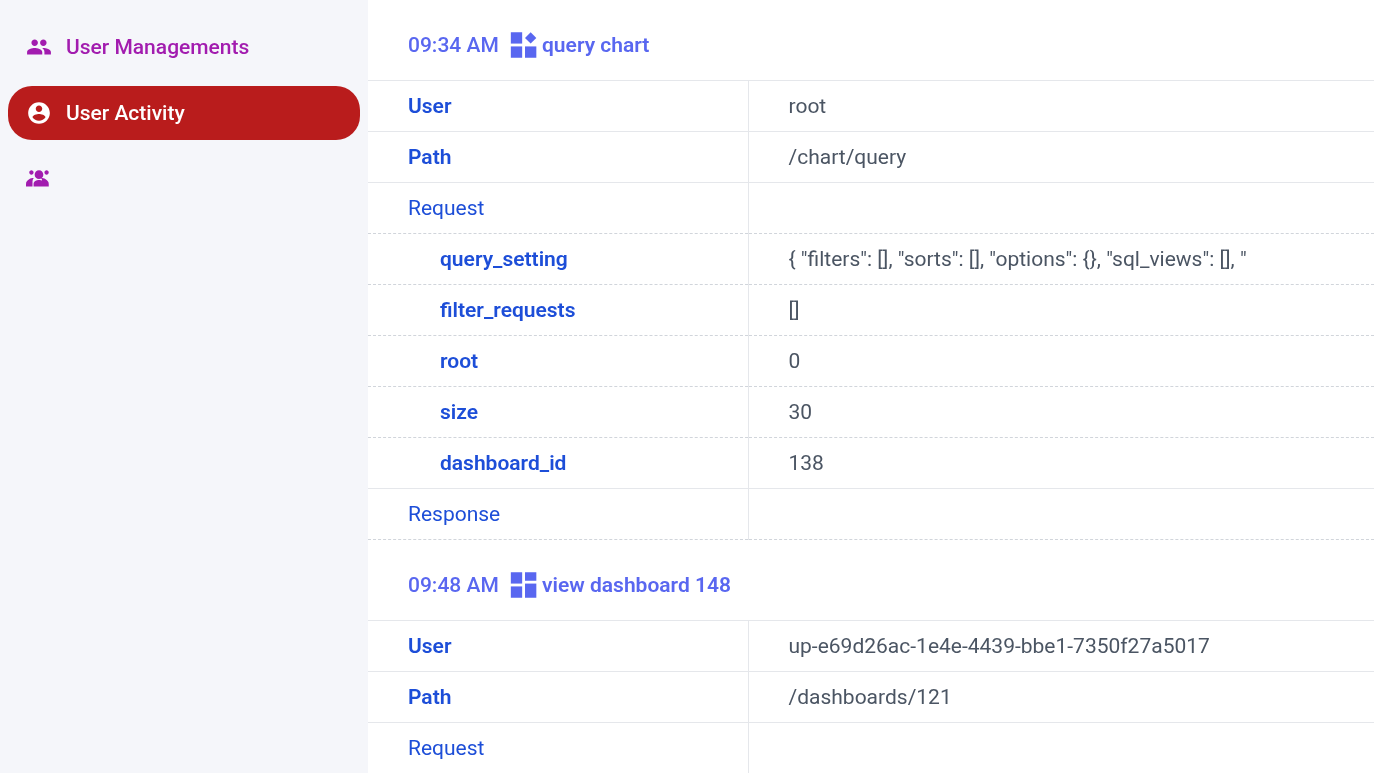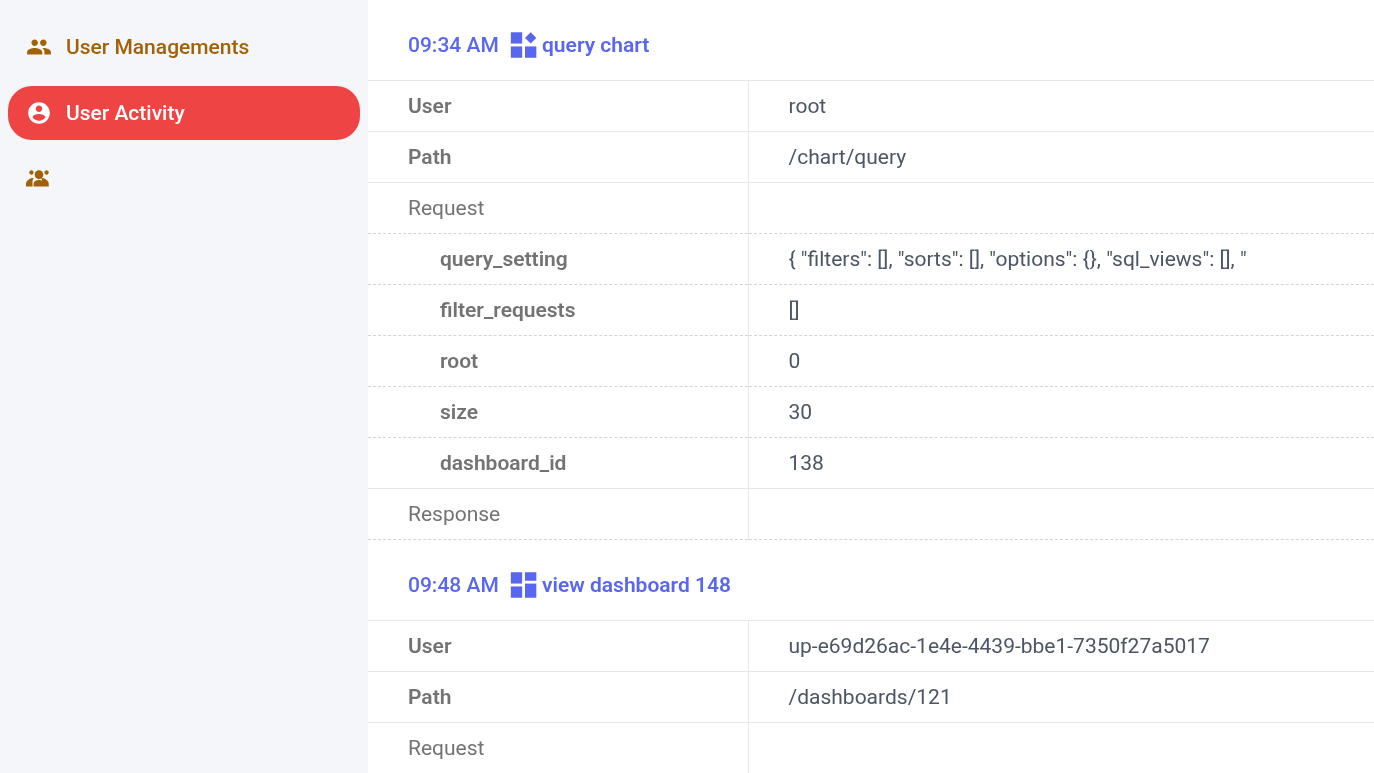--- a/index.html
+++ b/index.html
@@ -17,27 +17,27 @@
       background: #f5f6fa;
       padding: 8px;
     }
     .sidebar-item {
       display: flex;
       align-items: center;
       padding: 14px 18px;
       border-radius: 24px;
       cursor: pointer;
       margin: 12px 0;
-      color: #a16207;
+      color: #a21caf;
       font-size: 21px;
       font-weight: 500;
       gap: 14px;
     }
     .sidebar-item.active {
-      background: #ef4444;
+      background: #b91c1c;
       color: #ffffff;
     }
     .sidebar-item .icon {
       width: 26px;
       height: 26px;
       display: inline-flex;
       align-items: center;
       justify-content: center;
     }
     .main {
@@ -75,21 +75,21 @@
     .detail-table tr.dashed {
       border-top: 1px dashed #d1d5db;
     }
     .detail-table td {
       padding: 13px 40px;
       font-size: 21px;
       vertical-align: middle;
     }
     .detail-table td.key {
       width: 380px;
-      color: #737373;
+      color: #1d4ed8;
       font-weight: 600;
       border-right: 1px solid #e5e7eb;
     }
     .detail-table td.key.sub {
       padding-left: 72px;
       font-weight: 600;
     }
     .detail-table td.val {
       color: #4b5563;
       white-space: nowrap;

